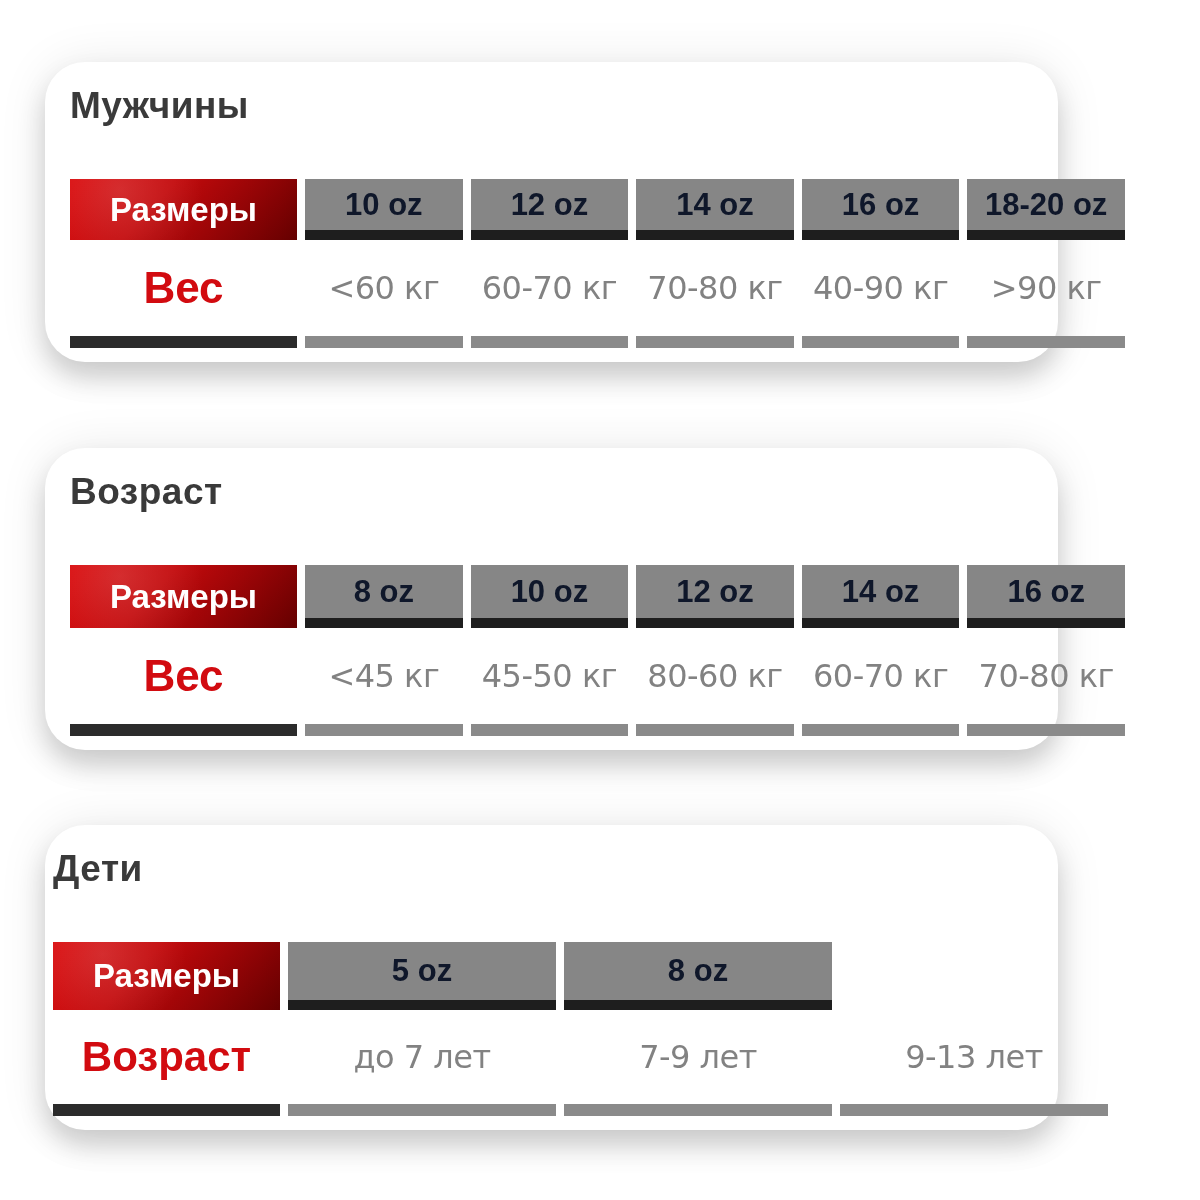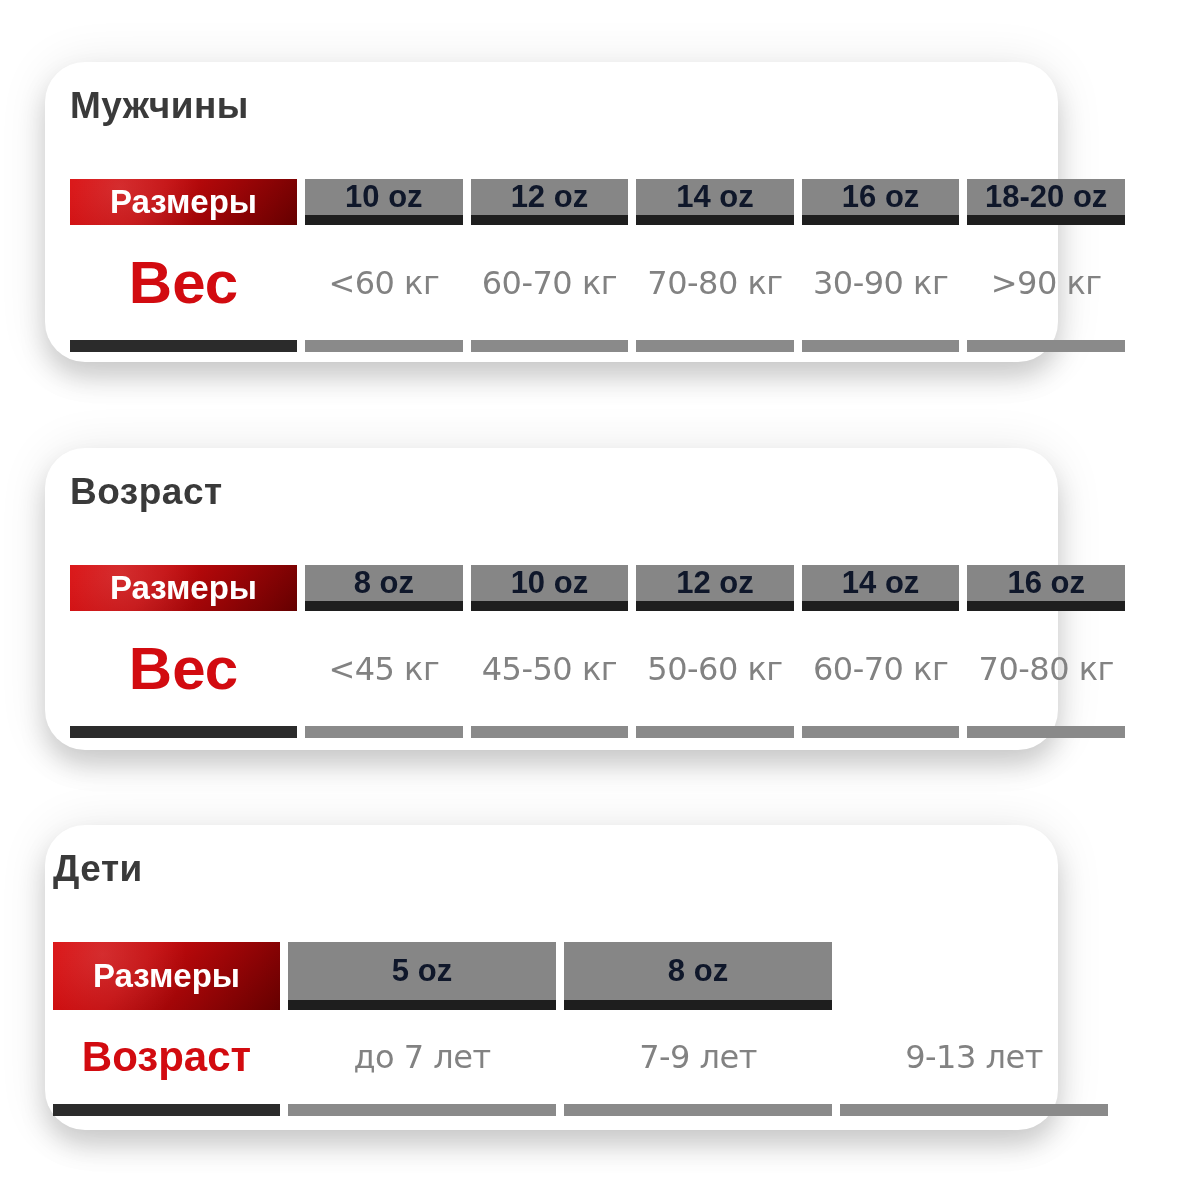--- a/index.html
+++ b/index.html
@@ -64,21 +64,21 @@
     display:flex;align-items:center;justify-content:center;
     color:#0f172a;
     font-weight:bold;
     font-size:31px;
   }
   .label-cell{
     display:flex;align-items:center;justify-content:center;
     color:var(--accent-red);
     font-weight:bold;
   }
-  .label-cell.big{font-size:60px;}
+  .label-cell.big{font-size:44px;}
   .label-cell.small{font-size:42px;}
   .value-cell{
     display:flex;align-items:center;justify-content:center;
     font-family:"DejaVu Sans", sans-serif;
     color:var(--value-text);
     font-size:32px;
     letter-spacing:-.5px;
     white-space:nowrap;
   }
   .bar{height:12px;}
@@ -98,21 +98,21 @@
       <div class="size-cell">12 oz</div>
       <div class="size-cell">14 oz</div>
       <div class="size-cell">16 oz</div>
       <div class="size-cell">18-20 oz</div>
     </div>
     <div class="grid values-row" style="grid-template-columns: 227px repeat(5, 1fr);">
       <div class="label-cell big">Вес</div>
     <div class="value-cell">&lt;60 кг</div>
       <div class="value-cell">60-70 кг</div>
       <div class="value-cell">70-80 кг</div>
-      <div class="value-cell">30-90 кг</div>
+      <div class="value-cell">40-90 кг</div>
       <div class="value-cell">&gt;90 кг</div>
     </div>
     <div class="grid bars-row" style="grid-template-columns: 227px repeat(5, 1fr);">
       <div class="bar dark"></div>
     <div class="bar gray"></div>
       <div class="bar gray"></div>
       <div class="bar gray"></div>
       <div class="bar gray"></div>
       <div class="bar gray"></div>
     </div>
@@ -127,21 +127,21 @@
     <div class="size-cell">8 oz</div>
       <div class="size-cell">10 oz</div>
       <div class="size-cell">12 oz</div>
       <div class="size-cell">14 oz</div>
       <div class="size-cell">16 oz</div>
     </div>
     <div class="grid values-row" style="grid-template-columns: 227px repeat(5, 1fr);">
       <div class="label-cell big">Вес</div>
     <div class="value-cell">&lt;45 кг</div>
       <div class="value-cell">45-50 кг</div>
-      <div class="value-cell">50-60 кг</div>
+      <div class="value-cell">80-60 кг</div>
       <div class="value-cell">60-70 кг</div>
       <div class="value-cell">70-80 кг</div>
     </div>
     <div class="grid bars-row" style="grid-template-columns: 227px repeat(5, 1fr);">
       <div class="bar dark"></div>
     <div class="bar gray"></div>
       <div class="bar gray"></div>
       <div class="bar gray"></div>
       <div class="bar gray"></div>
       <div class="bar gray"></div>

